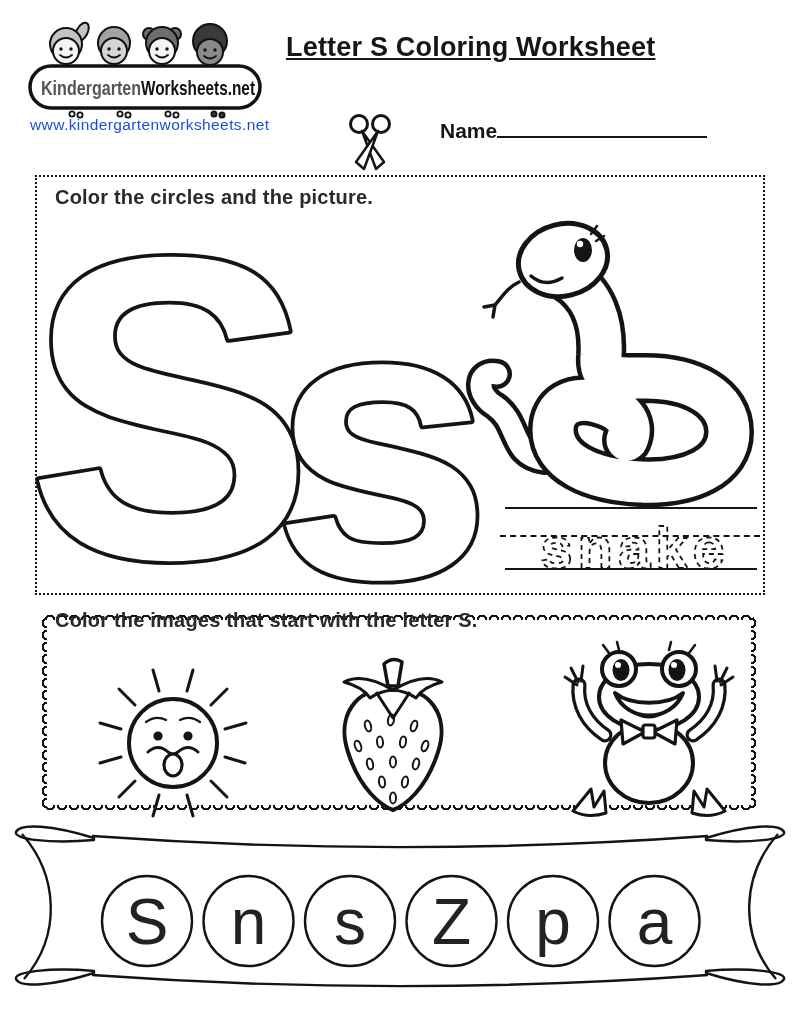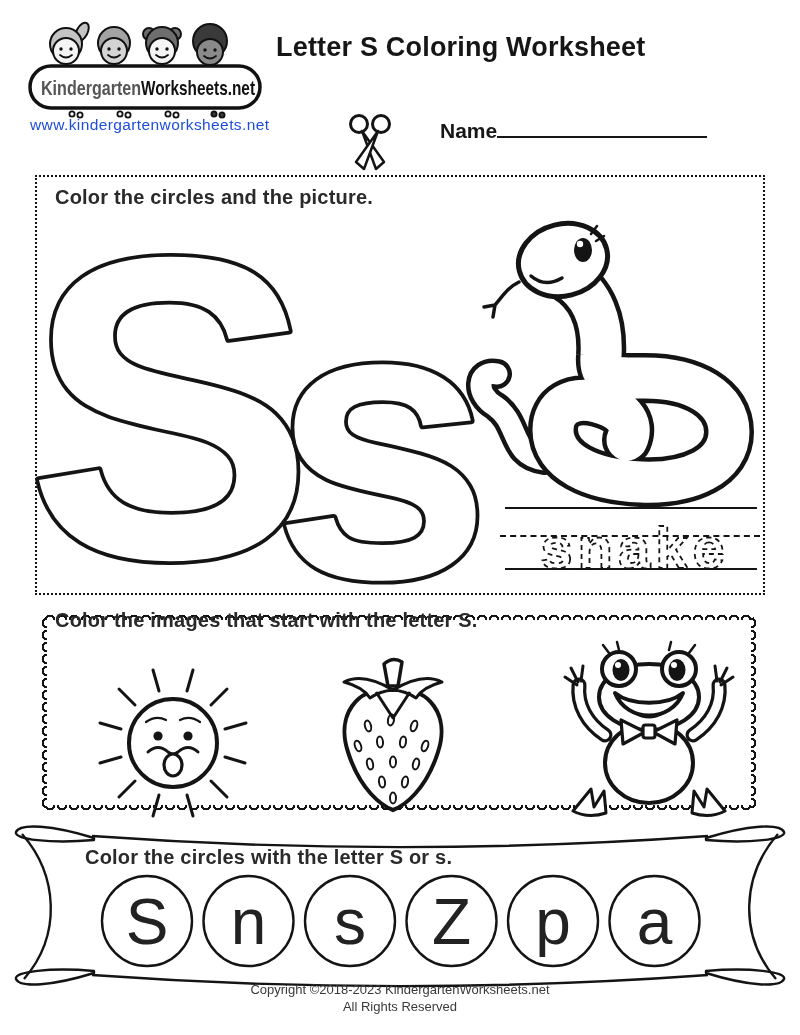--- a/index.html
+++ b/index.html
@@ -3,21 +3,21 @@
 <meta charset="utf-8">
 <style>
   html,body{margin:0;padding:0;background:#fff;}
   .page{position:relative;width:800px;height:1035px;background:#fff;overflow:hidden;
         font-family:"Liberation Sans",sans-serif;color:#1a1a1a;}
   .abs{position:absolute;}
   svg text{font-family:"Liberation Sans",sans-serif;}
 
   
   .site-url{left:30px;top:116px;font-size:15.5px;letter-spacing:.4px;color:#1d4ed8;}
-  .page-title{left:276px;top:32px;width:390px;font-size:27px;font-weight:700;letter-spacing:.2px;color:#161616;}
+  .page-title{left:286px;top:32px;width:390px;font-size:27px;font-weight:700;letter-spacing:.2px;color:#161616;text-decoration:underline;}
   .name-block{left:440px;top:114px;font-size:21px;font-weight:600;color:#161616;}
   .name-line{display:inline-block;width:210px;height:22px;border-bottom:2.5px solid #161616;}
 
   
   .dashed-box{left:35px;top:175px;width:726px;height:416px;border:2px dotted #141414;}
   .instr{font-size:20px;font-weight:600;letter-spacing:.2px;color:#2a2a2a;}
   .instr1{left:55px;top:186px;}
   .instr2{left:55px;top:609px;z-index:2;}
   .instr3{left:85px;top:846px;z-index:2;}
 
@@ -272,20 +272,15 @@
       <circle cx="553" cy="98" r="45" fill="#fff" stroke="#141414" stroke-width="2.4"></circle>
       <circle cx="654.5" cy="98" r="45" fill="#fff" stroke="#141414" stroke-width="2.4"></circle>
       <text x="147" y="121" text-anchor="middle" font-size="64" fill="#222">S</text>
       <text x="248.5" y="121" text-anchor="middle" font-size="64" fill="#222">n</text>
       <text x="350" y="121" text-anchor="middle" font-size="64" fill="#222">s</text>
       <text x="451.5" y="121" text-anchor="middle" font-size="64" fill="#222">Z</text>
       <text x="553" y="121" text-anchor="middle" font-size="64" fill="#222">p</text>
       <text x="654.5" y="121" text-anchor="middle" font-size="64" fill="#222">a</text>
     </g>
   </svg>
-  <div class="abs instr instr3">Color the circles with the letter S or s.</div>
-
-  <div class="abs footer">
-    <div>Copyright ©2018-2023 KindergartenWorksheets.net</div>
-    <div>All Rights Reserved</div>
-  </div>
+
 
 </div>
 
 </body></html>

